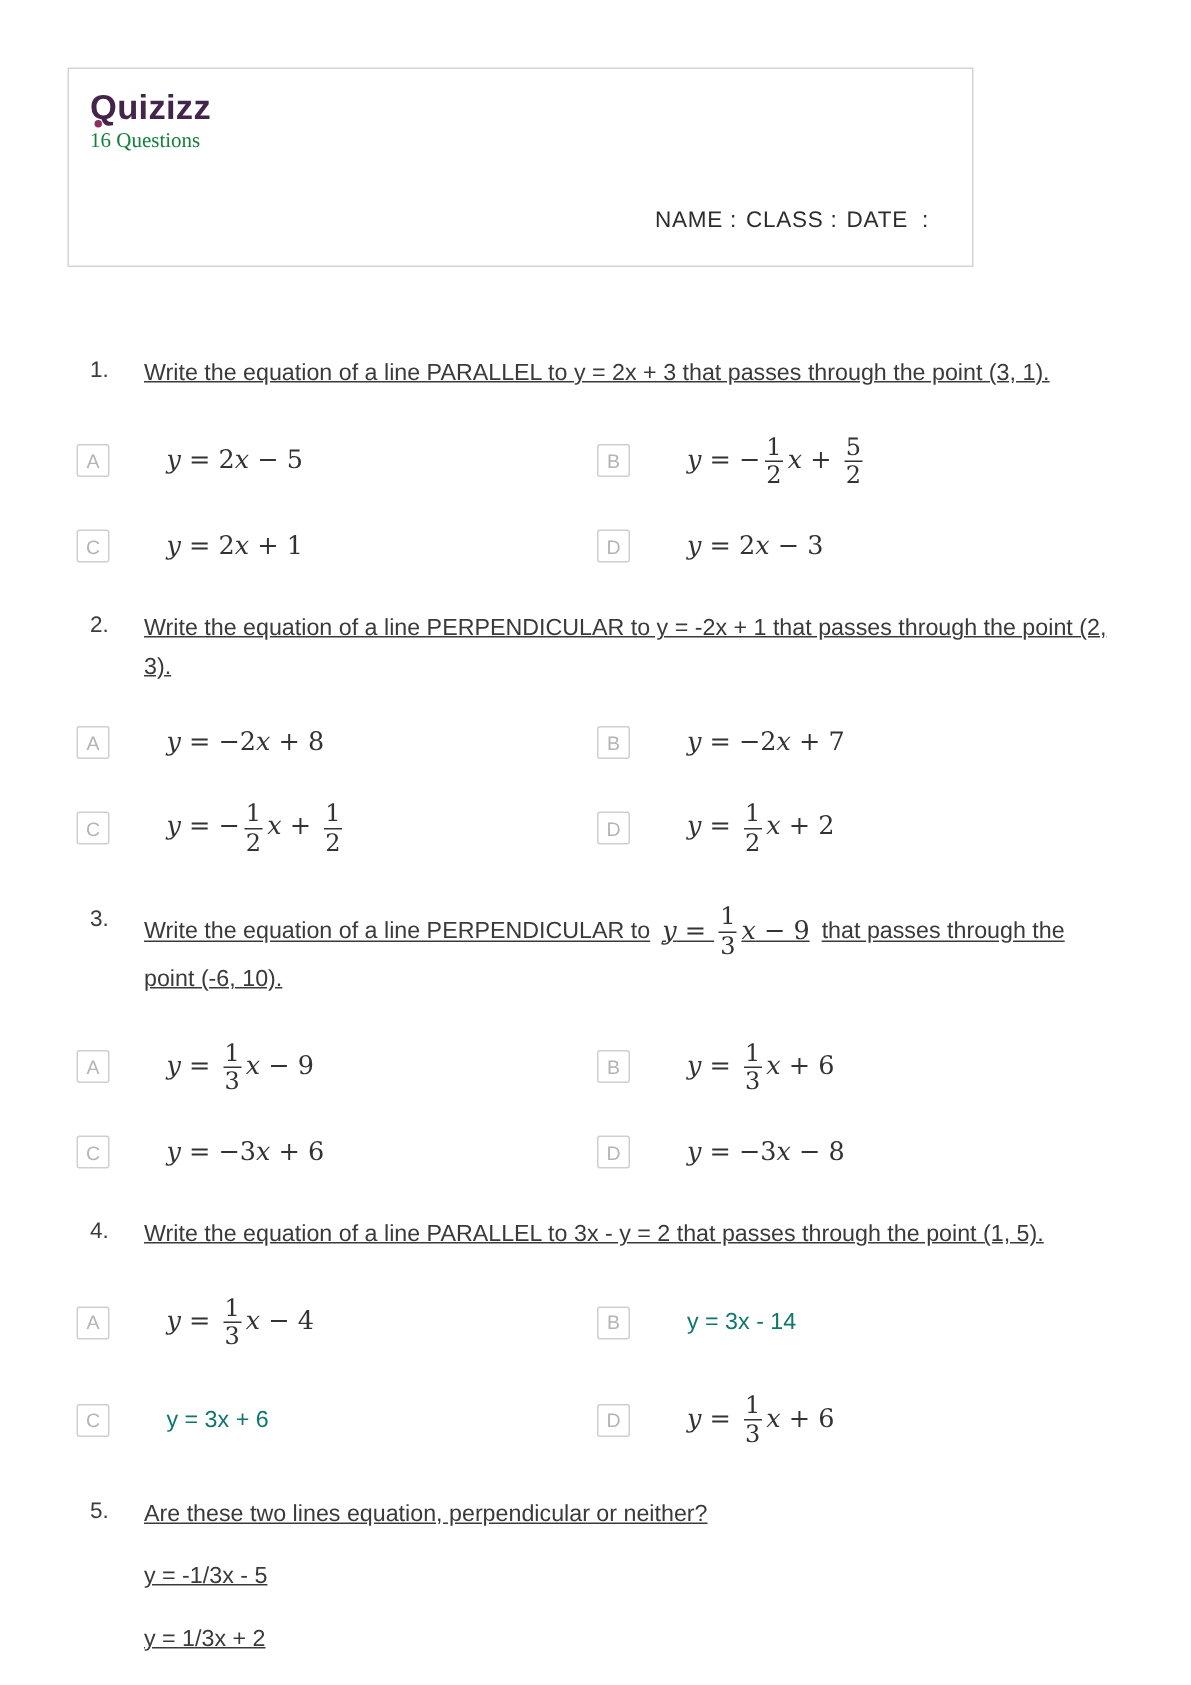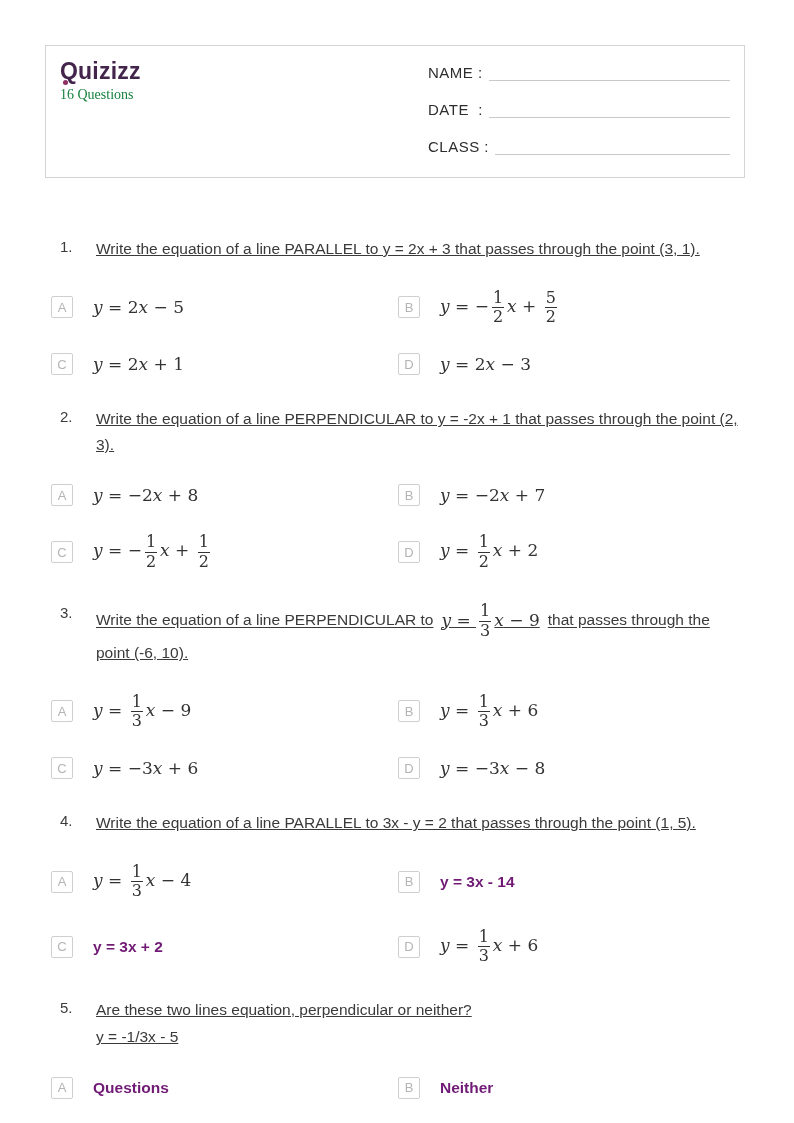--- a/index.html
+++ b/index.html
@@ -8,21 +8,21 @@
     width: 794px; height: 1123px;
     position: relative;
     font-family: "Liberation Sans", sans-serif;
     color: #3a3a3a;
     overflow: hidden;
   }
 
   
   .header-card {
     margin: 45px 27px 0 45px;
-    width: 700px; height: 133px;
+    width: 604px; height: 133px;
     border: 1px solid #d4d4d4;
     display: flex;
     padding: 12px 14px 10px 14px;
   }
   .header-left { width: 362px; padding-right: 8px; }
   .logo {
     position: relative;
     display: inline-block;
     font-size: 23px;
     font-weight: 800;
@@ -44,22 +44,22 @@
   }
   .ws-count {
     margin-top: 2px;
     font-size: 14px;
     color: #15803d;
     font-family: Liberation Serif, serif;
   }
   .header-right {
     flex: 1;
     display: flex;
-    flex-direction: column;
-    justify-content: space-between;
+    flex-direction: row;
+    justify-content: center;
     padding: 6px 0 12px 6px;
   }
   .field-row { display: flex; align-items: flex-end; }
   .field-label {
     font-size: 15px;
     color: #2d2d2d;
     letter-spacing: 0.5px;
     white-space: pre;
     padding-right: 6px;
   }
@@ -80,42 +80,42 @@
     padding-left: 9px;
     padding-top: 2px;
   }
   .q-text {
     flex: 1;
     font-size: 15.5px;
     line-height: 1.65;
     color: #3a3a3a;
     text-decoration: underline;
   }
-  .q-line { margin-top: 2px; }
+  .q-line { margin-top: 16px; }
 
   .options {
     margin-top: 27px;
     display: grid;
     grid-template-columns: 1fr 1fr;
     row-gap: 27px;
     align-items: center;
   }
   .option { display: flex; align-items: center; }
   .opt-box {
     flex: 0 0 auto;
     width: 22px; height: 22px;
     border: 1px solid #cfcfcf;
     border-radius: 2px;
     display: flex; align-items: center; justify-content: center;
     font-size: 13px;
     color: #b4b4b4;
     background: #ffffff;
   }
-  .opt-content { margin-left: 20px; }
-  .plain { font-size: 15.5px; color: #701a75; font-weight: bold; }
+  .opt-content { margin-left: 38px; }
+  .plain { font-size: 15.5px; color: #0f766e; }
 
   
   .math {
     font-family: "DejaVu Serif", "Liberation Serif", serif;
     font-size: 17px;
     color: #333333;
     white-space: nowrap;
   }
   .math .mi { font-style: italic; }
   .math .mt { font-style: normal; }
@@ -141,25 +141,25 @@
       <span class="logo-dot"></span>
     </span>
     <div class="ws-count">16 Questions</div>
   </div>
   <div class="header-right">
     <div class="field-row">
       <span class="field-label">NAME :</span>
       <span class="field-line"></span>
     </div>
     <div class="field-row">
+      <span class="field-label">CLASS :</span>
+      <span class="field-line"></span>
+    </div>
+    <div class="field-row">
       <span class="field-label">DATE  :</span>
-      <span class="field-line"></span>
-    </div>
-    <div class="field-row">
-      <span class="field-label">CLASS :</span>
       <span class="field-line"></span>
     </div>
   </div>
 </div>
 
 <div class="questions">
 
   <div class="question">
     <div class="q-head">
       <div class="q-num">1.</div>
@@ -273,38 +273,39 @@
               <span class="fnum">1</span>
               <span class="fden">3</span>
             </span><span class="mi">x</span><span class="mt"> − 4</span></span>
       </div>
       <div class="option">
         <span class="opt-box">B</span>
         <span class="opt-content plain">y = 3x - 14</span>
       </div>
       <div class="option">
         <span class="opt-box">C</span>
-        <span class="opt-content plain">y = 3x + 2</span>
+        <span class="opt-content plain">y = 3x + 6</span>
       </div>
       <div class="option">
         <span class="opt-box">D</span>
         <span class="opt-content math"><span class="mi">y</span><span class="mt"> = </span><span class="frac">
               <span class="fnum">1</span>
               <span class="fden">3</span>
             </span><span class="mi">x</span><span class="mt"> + 6</span></span>
       </div>
     </div>
   </div>
 
   <div class="question">
     <div class="q-head">
       <div class="q-num">5.</div>
       <div class="q-text">
         <div>Are these two lines equation, perpendicular or neither?</div>
         <div class="q-line">y = -1/3x - 5</div>
+        <div class="q-line">y = 1/3x + 2</div>
       </div>
     </div>
     <div class="options">
       <div class="option">
         <span class="opt-box">A</span>
         <span class="opt-content plain">Questions</span>
       </div>
       <div class="option">
         <span class="opt-box">B</span>
         <span class="opt-content plain">Neither</span>

